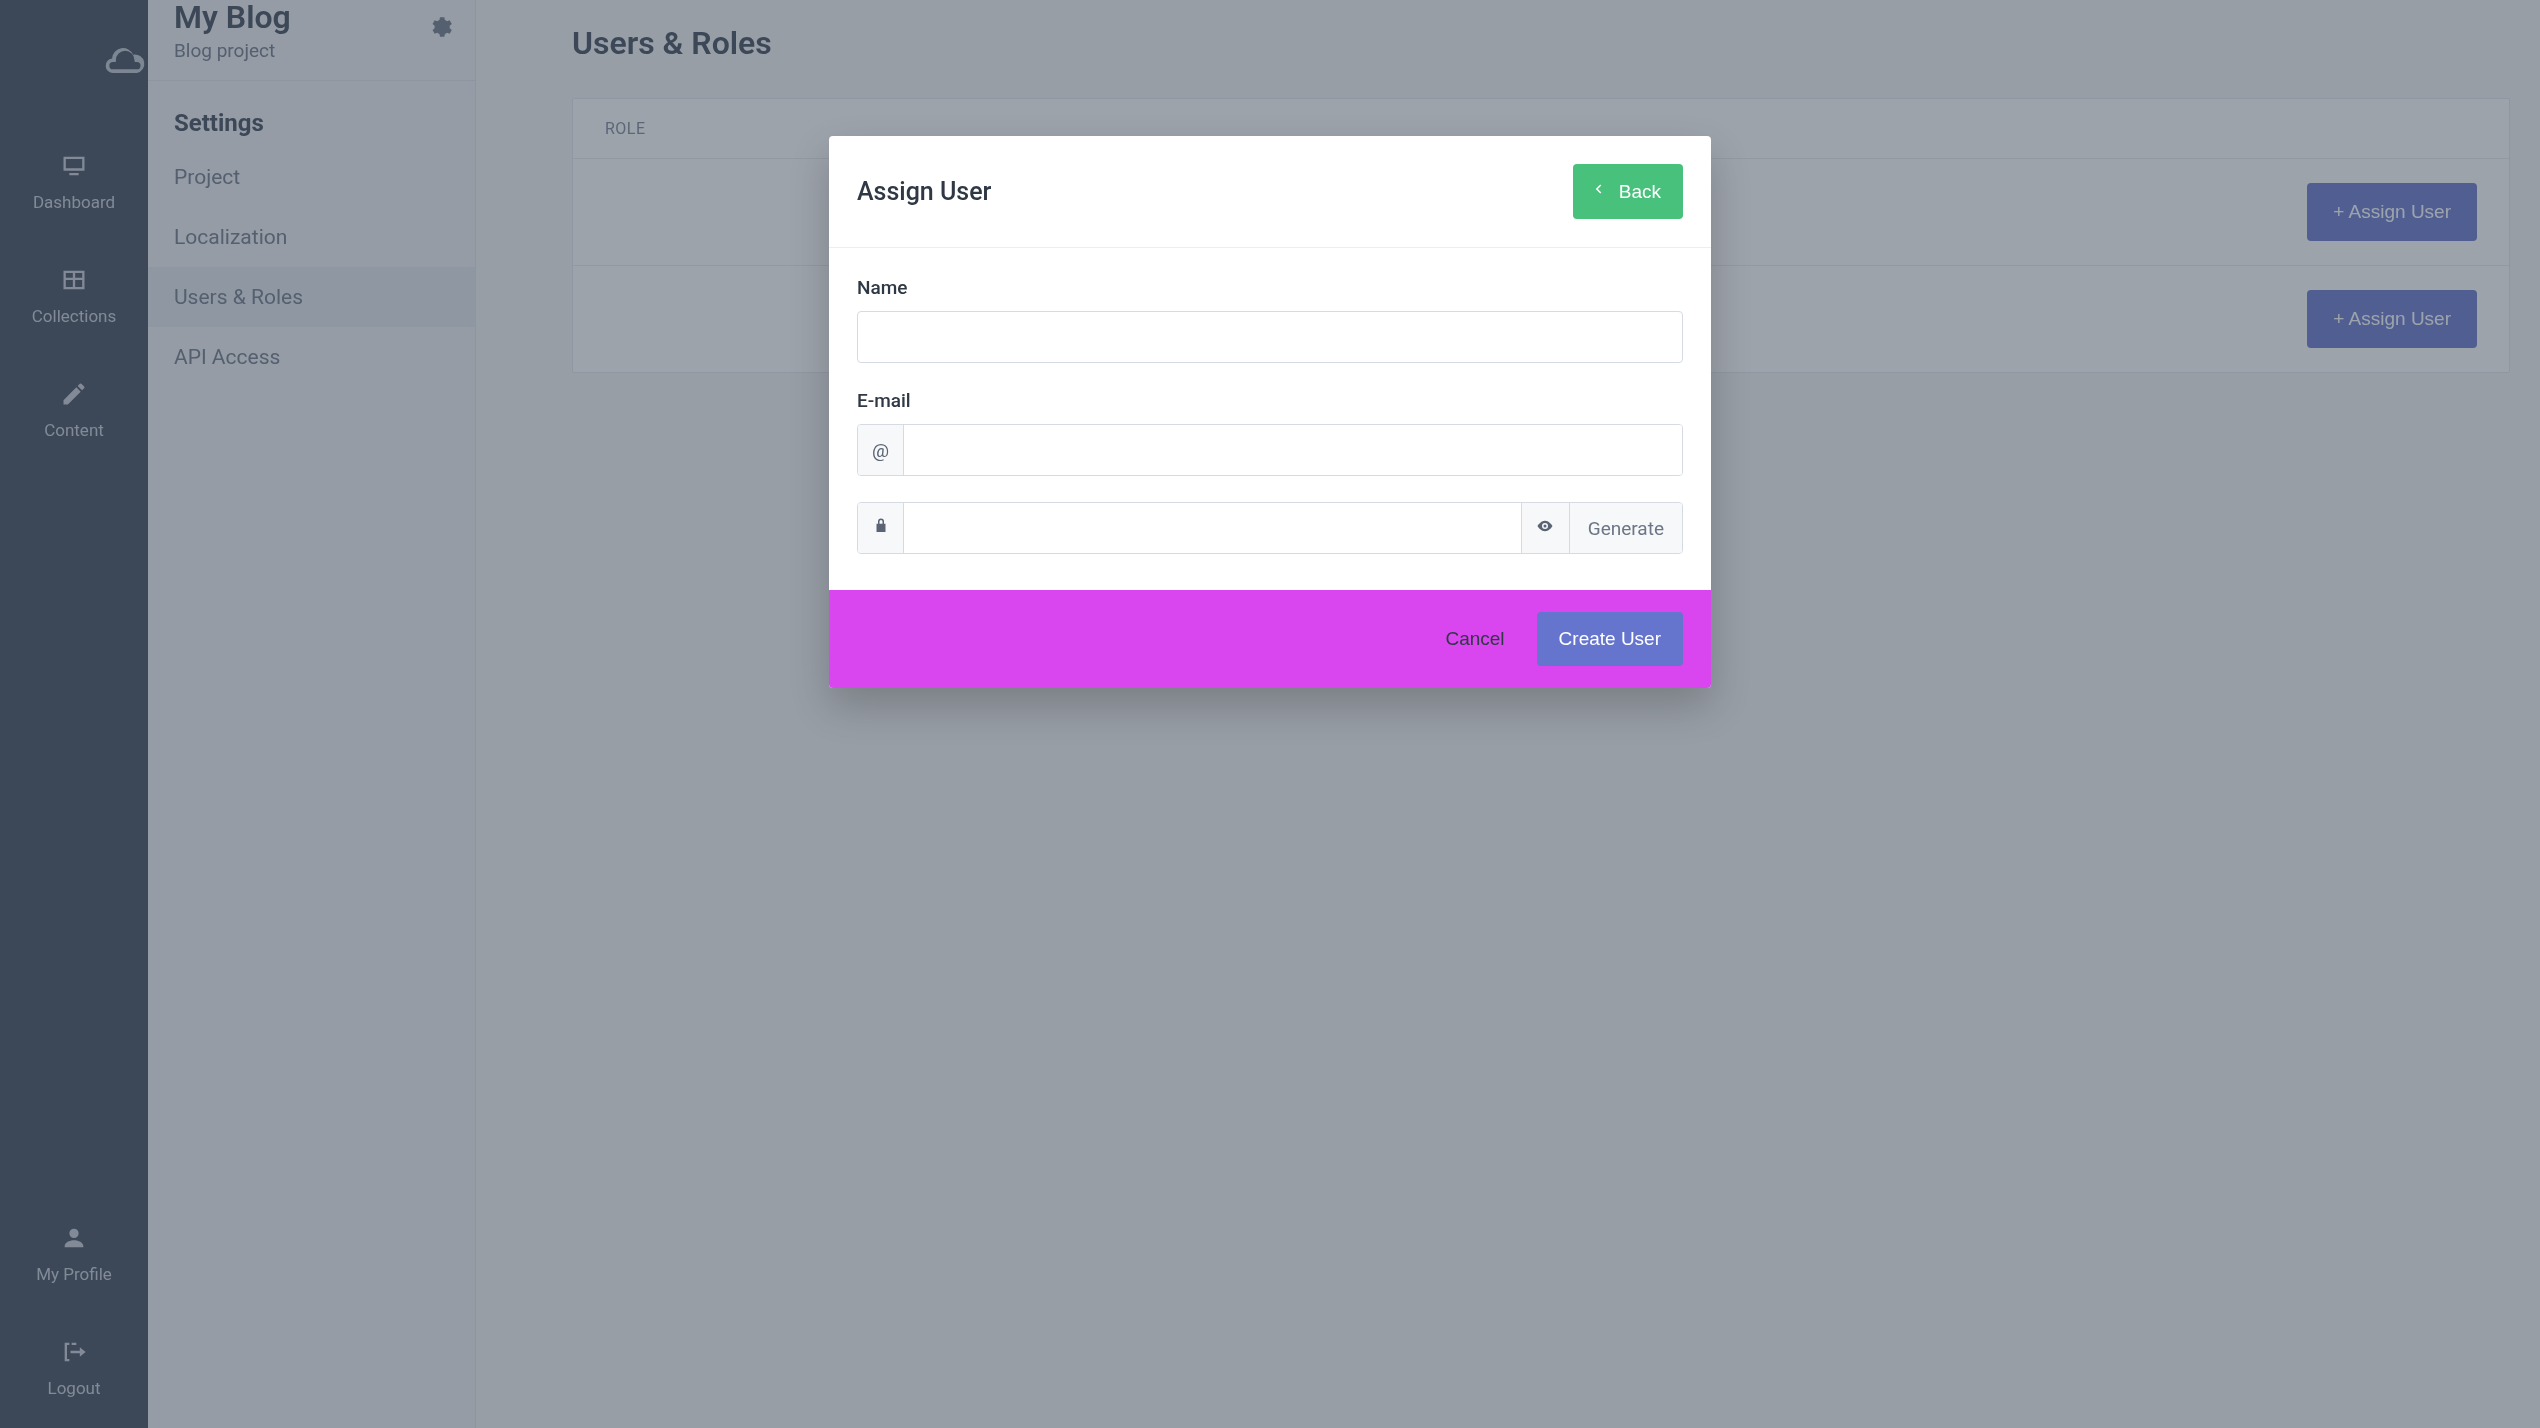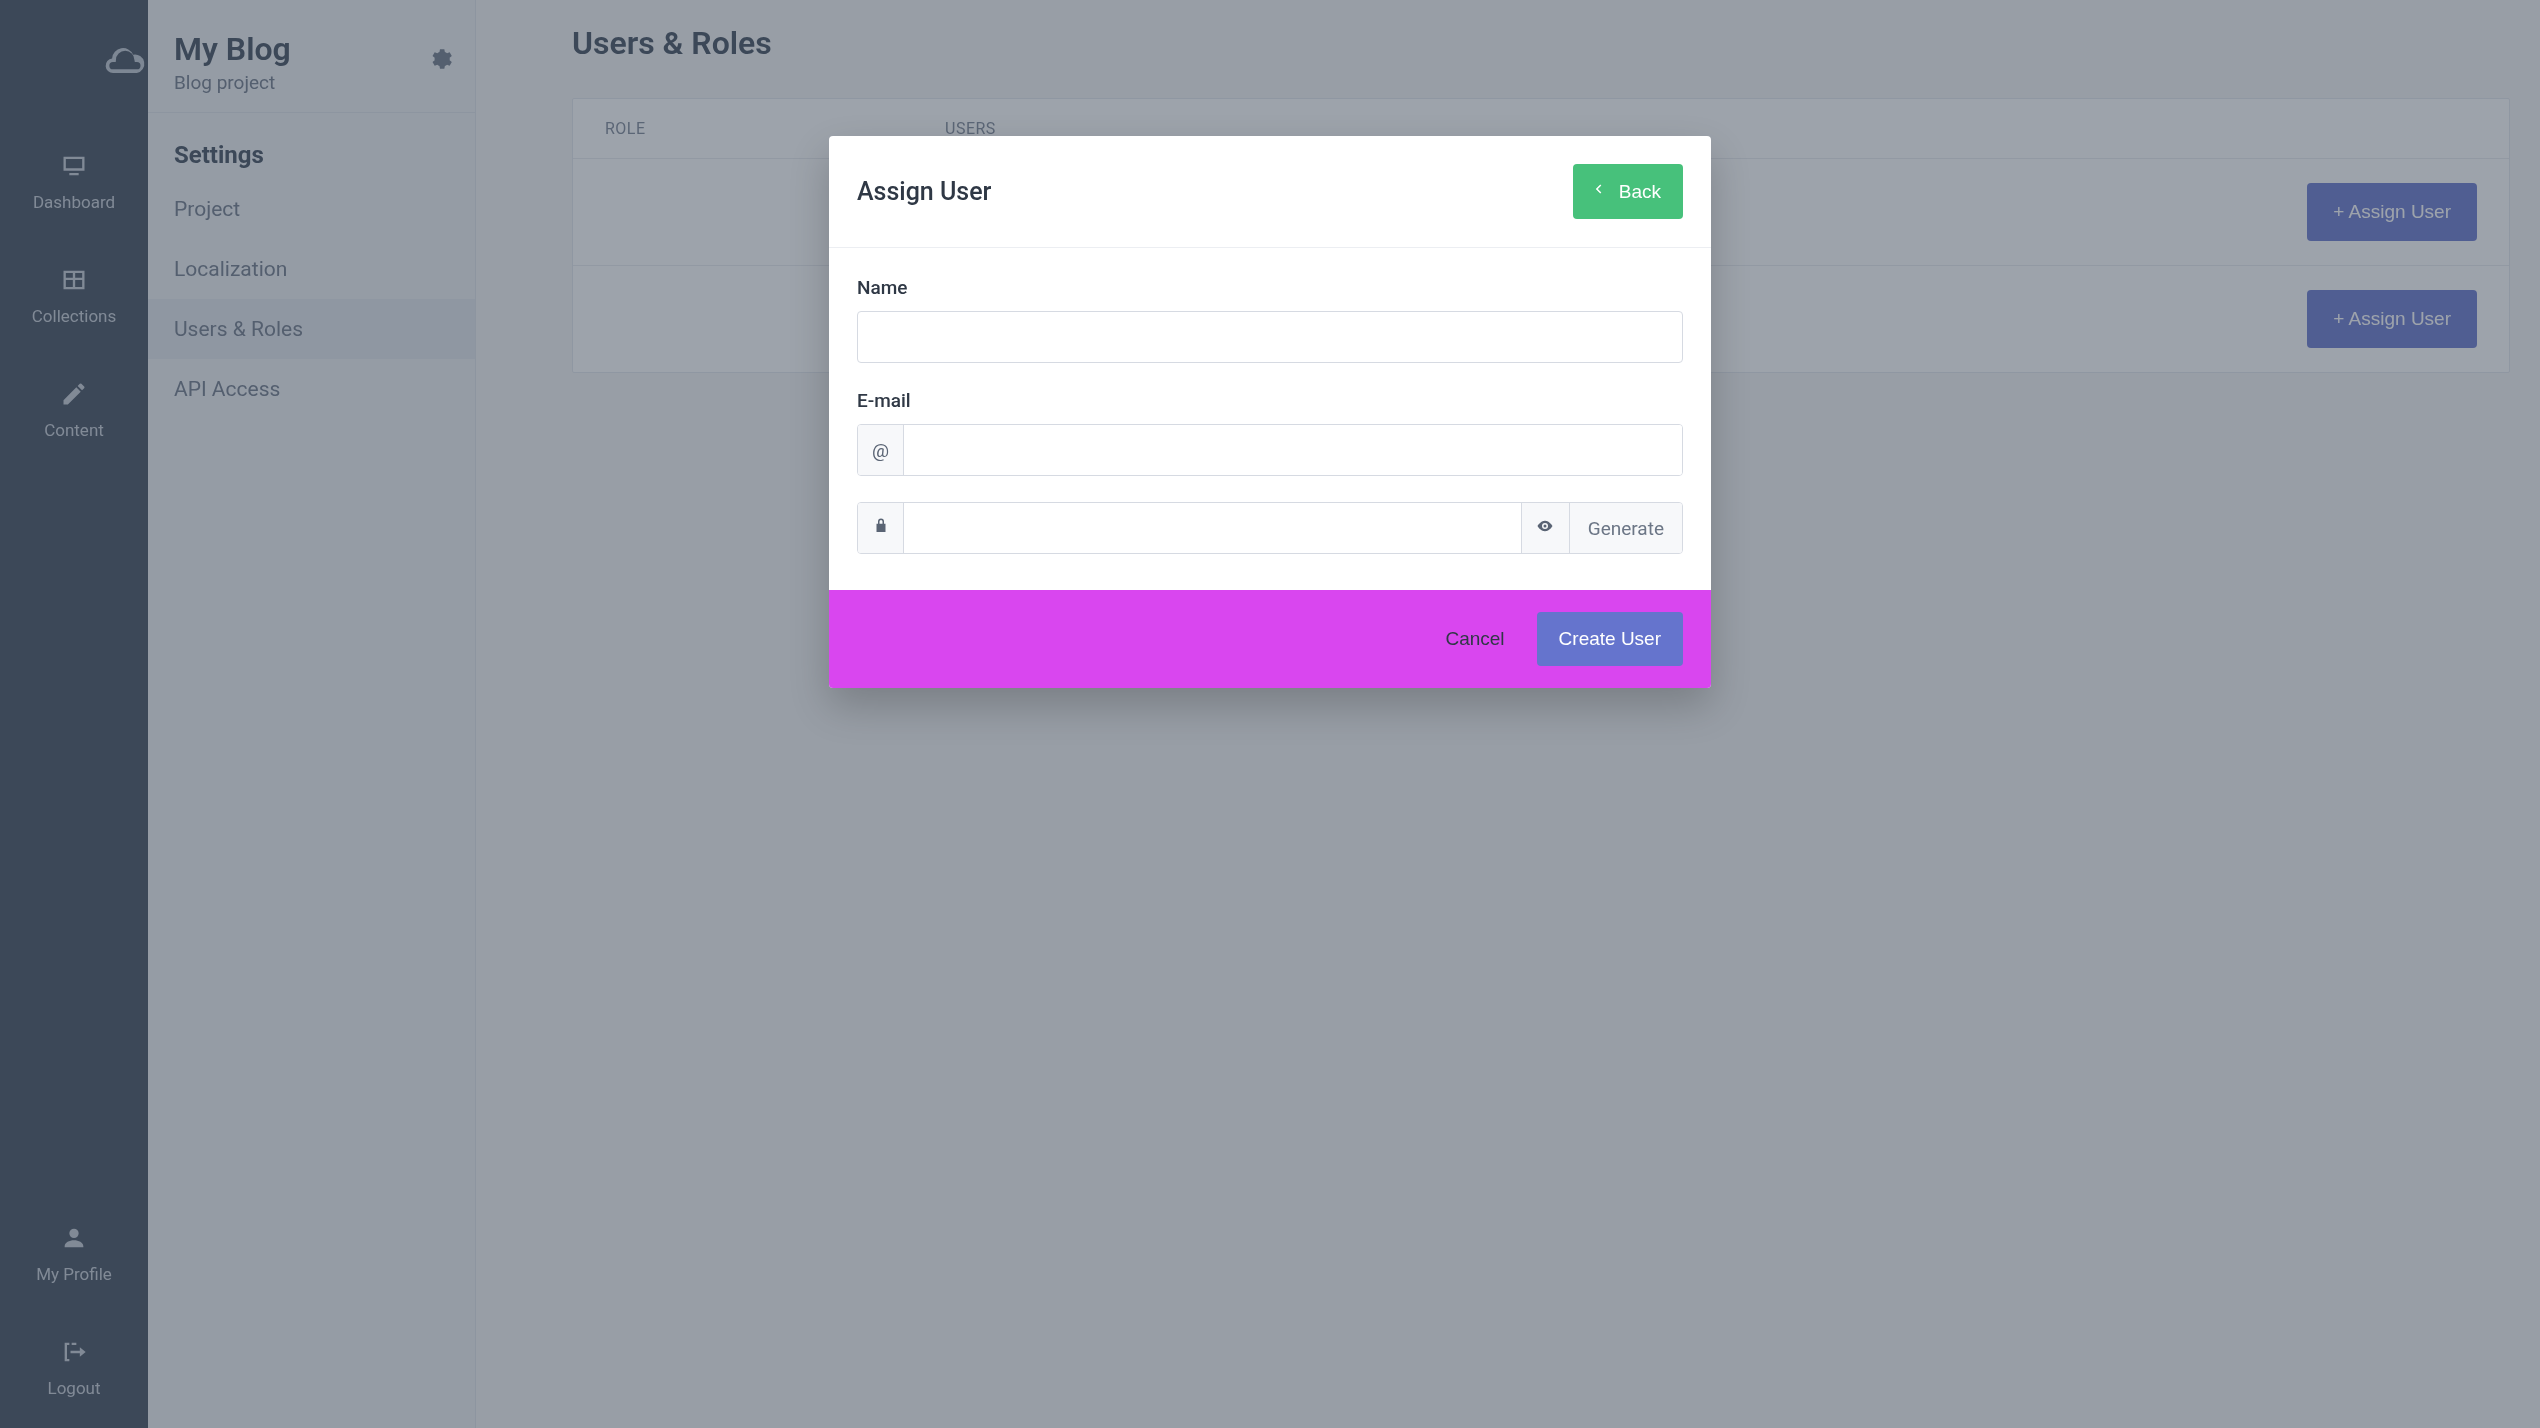--- a/index.html
+++ b/index.html
@@ -57,21 +57,21 @@
 
   
   .side {
     width: 328px;
     background: #eef0f3;
     border-right: 1px solid #dfe2e8;
     display: flex;
     flex-direction: column;
   }
   .side-header {
-    padding: 32px 26px 18px 26px;
+    padding: 0 26px 18px 26px;
     border-bottom: 1px solid #dfe2e8;
     display: flex;
     align-items: flex-start;
     justify-content: space-between;
   }
   .side-title {
     font-size: 32px;
     font-weight: 600;
     color: #3c4858;
     line-height: 1.1;
@@ -369,21 +369,20 @@
       <span>API Access</span>
     </div>
   </aside>
 
   <main class="main">
     <h1 class="main-title">Users &amp; Roles</h1>
 
     <div class="table-card">
       <div class="table-head">
         <div class="col-role">ROLE</div>
-        <div class="col-users">USERS</div>
       </div>
       <div class="table-row">
         <div class="col-role"></div>
         <div class="col-users"></div>
         <button class="assign-btn">+ Assign User</button>
       </div>
       <div class="table-row">
         <div class="col-role"></div>
         <div class="col-users"></div>
         <button class="assign-btn">+ Assign User</button>

